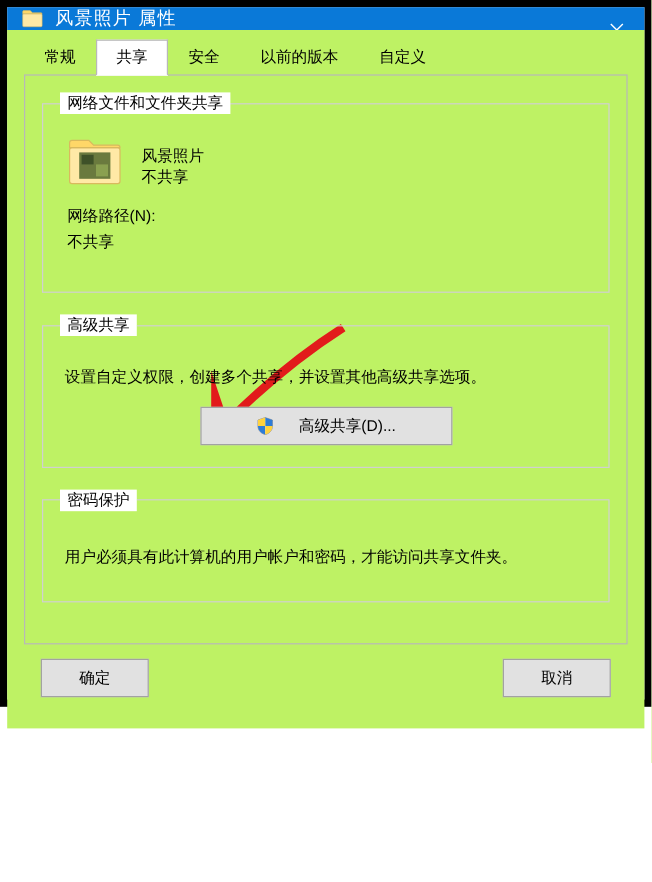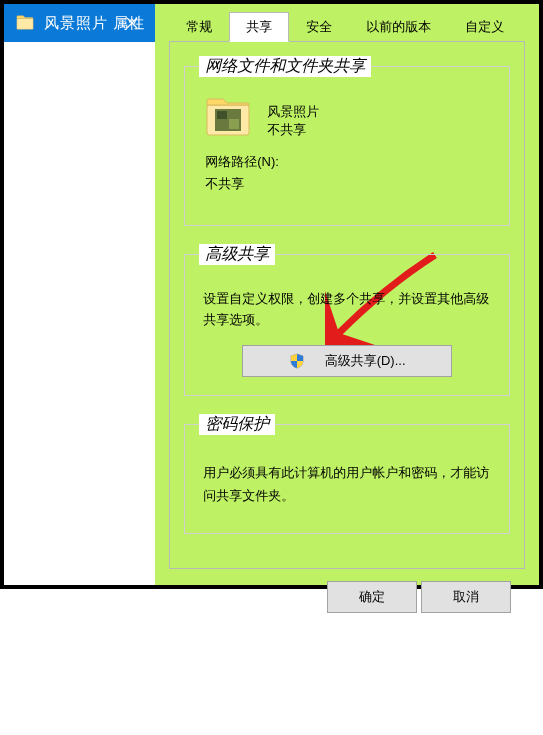--- a/index.html
+++ b/index.html
@@ -7,23 +7,23 @@
     font-family: "Microsoft YaHei", "Segoe UI", Tahoma, sans-serif;
     font-size: 13px;
     background: #fff;
     width: 543px;
     height: 735px;
     overflow: hidden;
   }
   .window {
     width: 543px;
     height: 589px;
-    border: 4px solid #000000;
-    display: flex;
-    flex-direction: row;
+    border: 6px solid #000000;
+    display: flex;
+    flex-direction: column;
   }
   .titlebar {
     background: #0a79d8;
     color: #fff;
     height: 38px;
     display: flex;
     align-items: center;
     padding: 0 10px;
     position: relative;
   }
@@ -81,23 +81,22 @@
     position: relative;
   }
   fieldset.group {
     border: 1px solid #d0d0d0;
     margin-bottom: 18px;
     padding: 18px 14px 18px 14px;
     position: relative;
   }
   fieldset.group legend {
     padding: 0 6px;
-    font-size: 16px;
+    font-size: 13px;
     background: #fff;
-    font-style: italic;
   }
   .folder-row {
     display: flex;
     align-items: flex-end;
     gap: 16px;
     margin-bottom: 14px;
     margin-left: 6px;
   }
   .folder-icon {
     width: 46px;
@@ -137,21 +136,21 @@
     width: 16px; height: 16px;
   }
   .link {
     color: #0066cc;
     text-decoration: underline;
     cursor: pointer;
   }
   .footer {
     padding: 12px 14px;
     display:flex;
-    justify-content:flex-end;
+    justify-content:space-between;
     gap: 4px;
     border-top: none;
   }
   .arrow-overlay {
     position:absolute;
     left: 140px;
     top: 170px;
     width: 120px;
     height: 100px;
     pointer-events:none;

